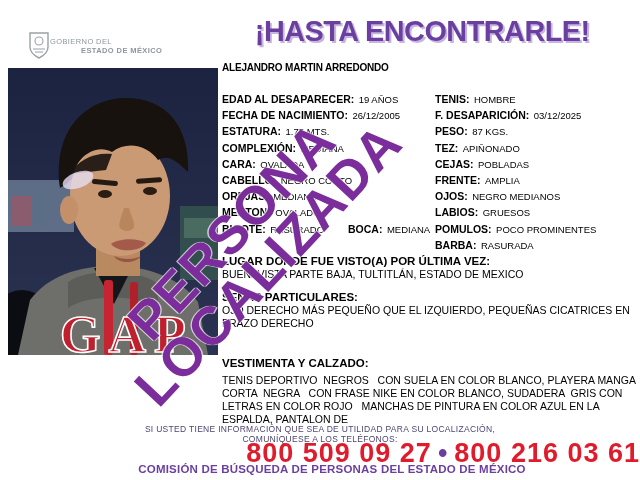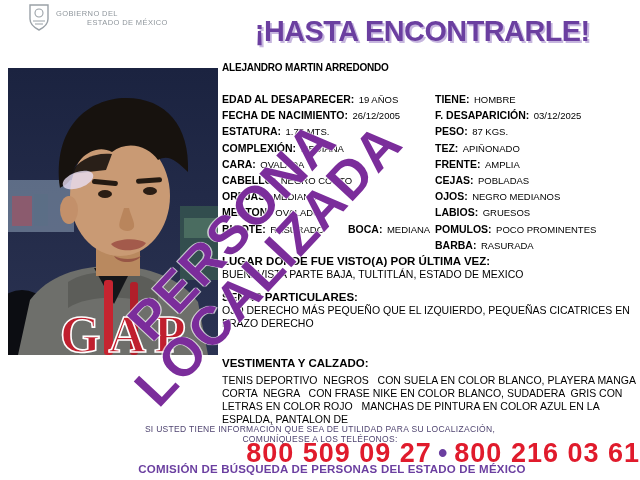--- a/index.html
+++ b/index.html
@@ -1,23 +1,23 @@
 <!DOCTYPE html>
 <html><head>
 <meta charset="utf-8">
 <style>
   html,body{margin:0;padding:0;background:#fff;}
   #poster{position:relative;width:640px;height:480px;background:#fff;overflow:hidden;
           font-family:"Liberation Sans",sans-serif;color:#000;}
 
   
-  #logo{position:absolute;left:28px;top:4px;display:flex;align-items:center;gap:6px;}
+  #logo{position:absolute;left:28px;top:32px;display:flex;align-items:center;}
   #logo .shield{width:22px;height:27px;}
   #logo .logo-text{font-size:7.5px;line-height:9px;color:#8f969c;letter-spacing:.4px;}
-  #logo .logo-text .l2{font-weight:normal;padding-left:31px;}
+  #logo .logo-text .l2{font-weight:bold;padding-left:31px;}
   #title{position:absolute;left:248px;top:14px;width:340px;text-align:center;
          font-size:30px;font-weight:800;letter-spacing:-.5px;color:#6B3FA0;
          text-shadow:2px 2px 0 #c6b6de;transform:scaleX(.96);white-space:nowrap;}
 
   
   #photo{position:absolute;left:8px;top:68px;width:210px;height:287px;overflow:hidden;}
 
   
   #person-name{position:absolute;left:222px;top:62px;font-size:10px;font-weight:800;
                letter-spacing:-.2px;white-space:nowrap;}
@@ -136,26 +136,26 @@
     <div class="frow"><span class="flabel">MENTON:</span> <span class="fvalue">OVALADO</span></div>
     <div class="frow"><span class="flabel">BIGOTE:</span> <span class="fvalue">RASURADO</span></div>
   </div>
 
   <div id="boca-field">
     <span class="flabel">BOCA:</span>
     <span class="fvalue">MEDIANA</span>
   </div>
 
   <div id="col-right" class="fieldcol">
-    <div class="frow"><span class="flabel">TIENE:</span> <span class="fvalue">HOMBRE</span></div>
+    <div class="frow"><span class="flabel">TENIS:</span> <span class="fvalue">HOMBRE</span></div>
     <div class="frow"><span class="flabel">F. DESAPARICIÓN:</span> <span class="fvalue">03/12/2025</span></div>
     <div class="frow"><span class="flabel">PESO:</span> <span class="fvalue">87 KGS.</span></div>
     <div class="frow"><span class="flabel">TEZ:</span> <span class="fvalue">APIÑONADO</span></div>
+    <div class="frow"><span class="flabel">CEJAS:</span> <span class="fvalue">POBLADAS</span></div>
     <div class="frow"><span class="flabel">FRENTE:</span> <span class="fvalue">AMPLIA</span></div>
-    <div class="frow"><span class="flabel">CEJAS:</span> <span class="fvalue">POBLADAS</span></div>
     <div class="frow"><span class="flabel">OJOS:</span> <span class="fvalue">NEGRO MEDIANOS</span></div>
     <div class="frow"><span class="flabel">LABIOS:</span> <span class="fvalue">GRUESOS</span></div>
     <div class="frow"><span class="flabel">POMULOS:</span> <span class="fvalue">POCO PROMINENTES</span></div>
     <div class="frow"><span class="flabel">BARBA:</span> <span class="fvalue">RASURADA</span></div>
   </div>
 
   <div id="sec-lugar" class="section">
     <div class="sec-title">LUGAR DONDE FUE VISTO(A) POR ÚLTIMA VEZ:</div>
     <div class="sec-body">BUENAVISTA PARTE BAJA, TULTITLÁN, ESTADO DE MEXICO</div>
   </div>

